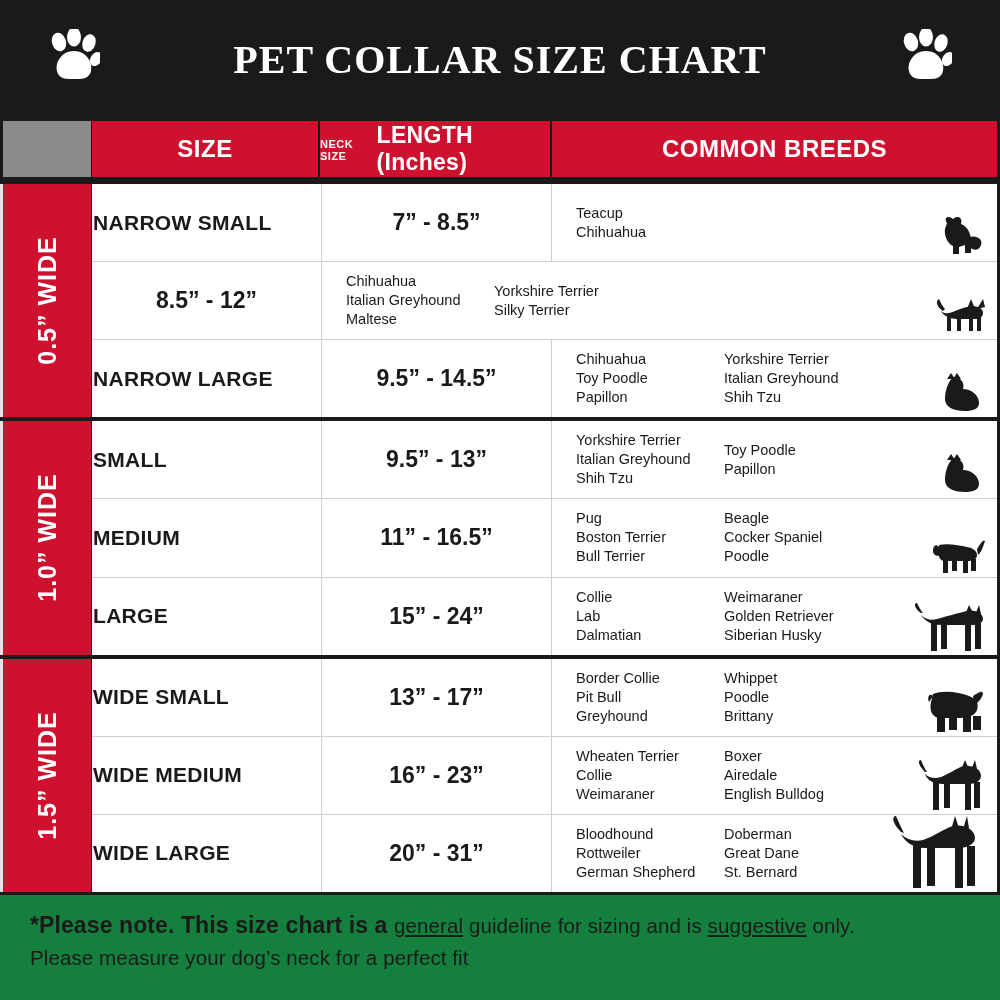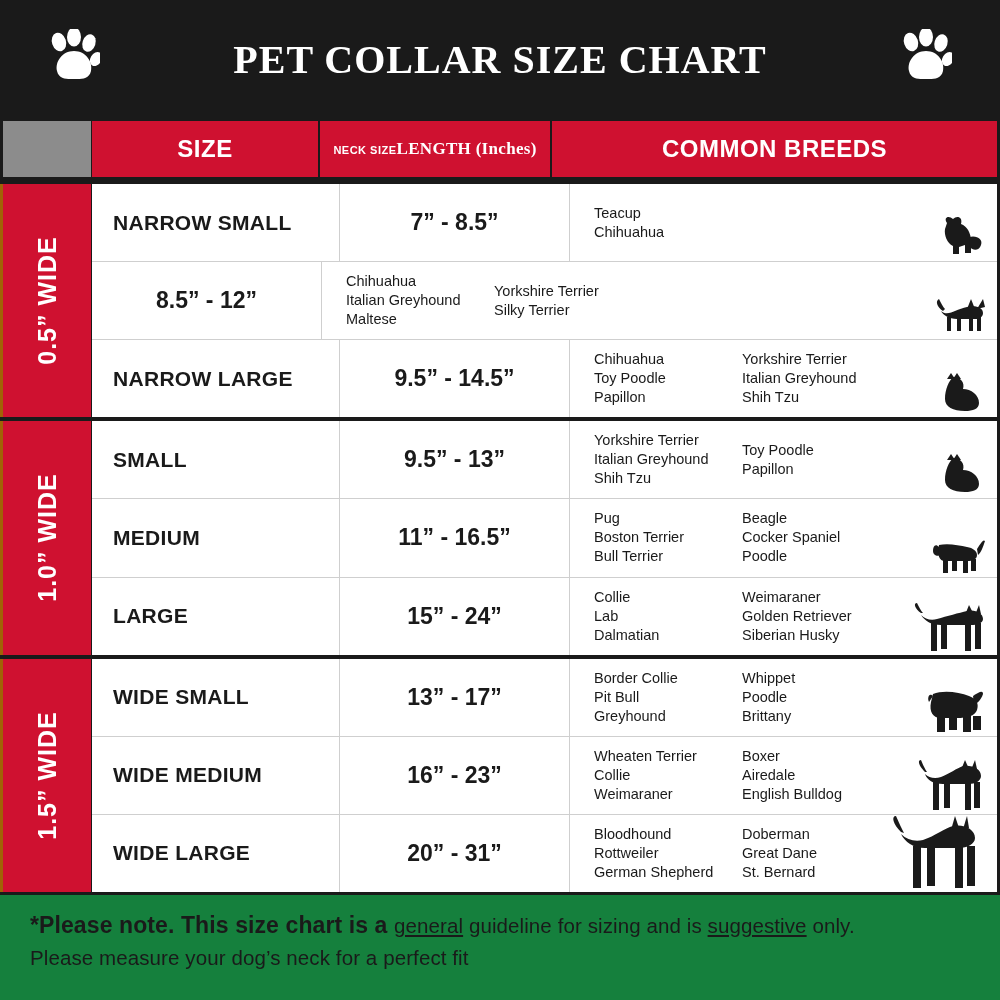--- a/index.html
+++ b/index.html
@@ -45,21 +45,21 @@
     transform: translateY(-50%);
   }
   .paw-left { left: 48px; }
   .paw-right { right: 48px; }
 
   
   .table {
     flex: 1;
     display: flex;
     flex-direction: column;
-    background: #a16207;
+    background: #e5e5e5;
   }
   .col-head {
     display: flex;
     height: 62px;
     background: #1a1a1a;
   }
   .ch-spacer {
     width: 88px;
     background: #8c8c8c;
     margin: 3px 0 3px 3px;
@@ -76,21 +76,21 @@
   }
   .ch-size { width: 226px; font-size: 24px; letter-spacing: 0.5px; }
   .ch-length { width: 230px; }
   .ch-length .small-lbl {
     font-size: 11px;
     font-weight: bold;
     letter-spacing: 0.5px;
     line-height: 12px;
     margin-bottom: -1px;
   }
-  .ch-length .big-lbl { font-size: 17px; letter-spacing: 0.3px; font-family: Liberation Serif, serif; }
+  .ch-length .big-lbl { font-size: 23px; letter-spacing: 0.3px; }
   .ch-breeds { flex: 1; font-size: 24px; letter-spacing: 0.5px; margin-right: 3px; }
 
   .group {
     display: flex;
     flex: 1;
     border-top: 4px solid #1a1a1a;
   }
   .group:first-of-type { border-top: 3px solid #1a1a1a; }
   .group-label {
     width: 88px;
@@ -117,24 +117,24 @@
   .row {
     flex: 1;
     display: flex;
     background: #ffffff;
     border-bottom: 1px solid #cfcfcf;
     margin: 0 3px 0 1px;
   }
   .row:last-child { border-bottom: none; }
 
   .cell-size {
-    width: 248px;
+    width: 230px;
     display: flex;
     align-items: center;
-    padding-left: 21px;
+    padding-left: 1px;
     font-size: 21px;
     font-weight: bold;
     color: #1a1a1a;
     box-sizing: border-box;
     border-right: 1px solid #cfcfcf;
     letter-spacing: 0.3px;
   }
   .cell-length {
     width: 230px;
     display: flex;

